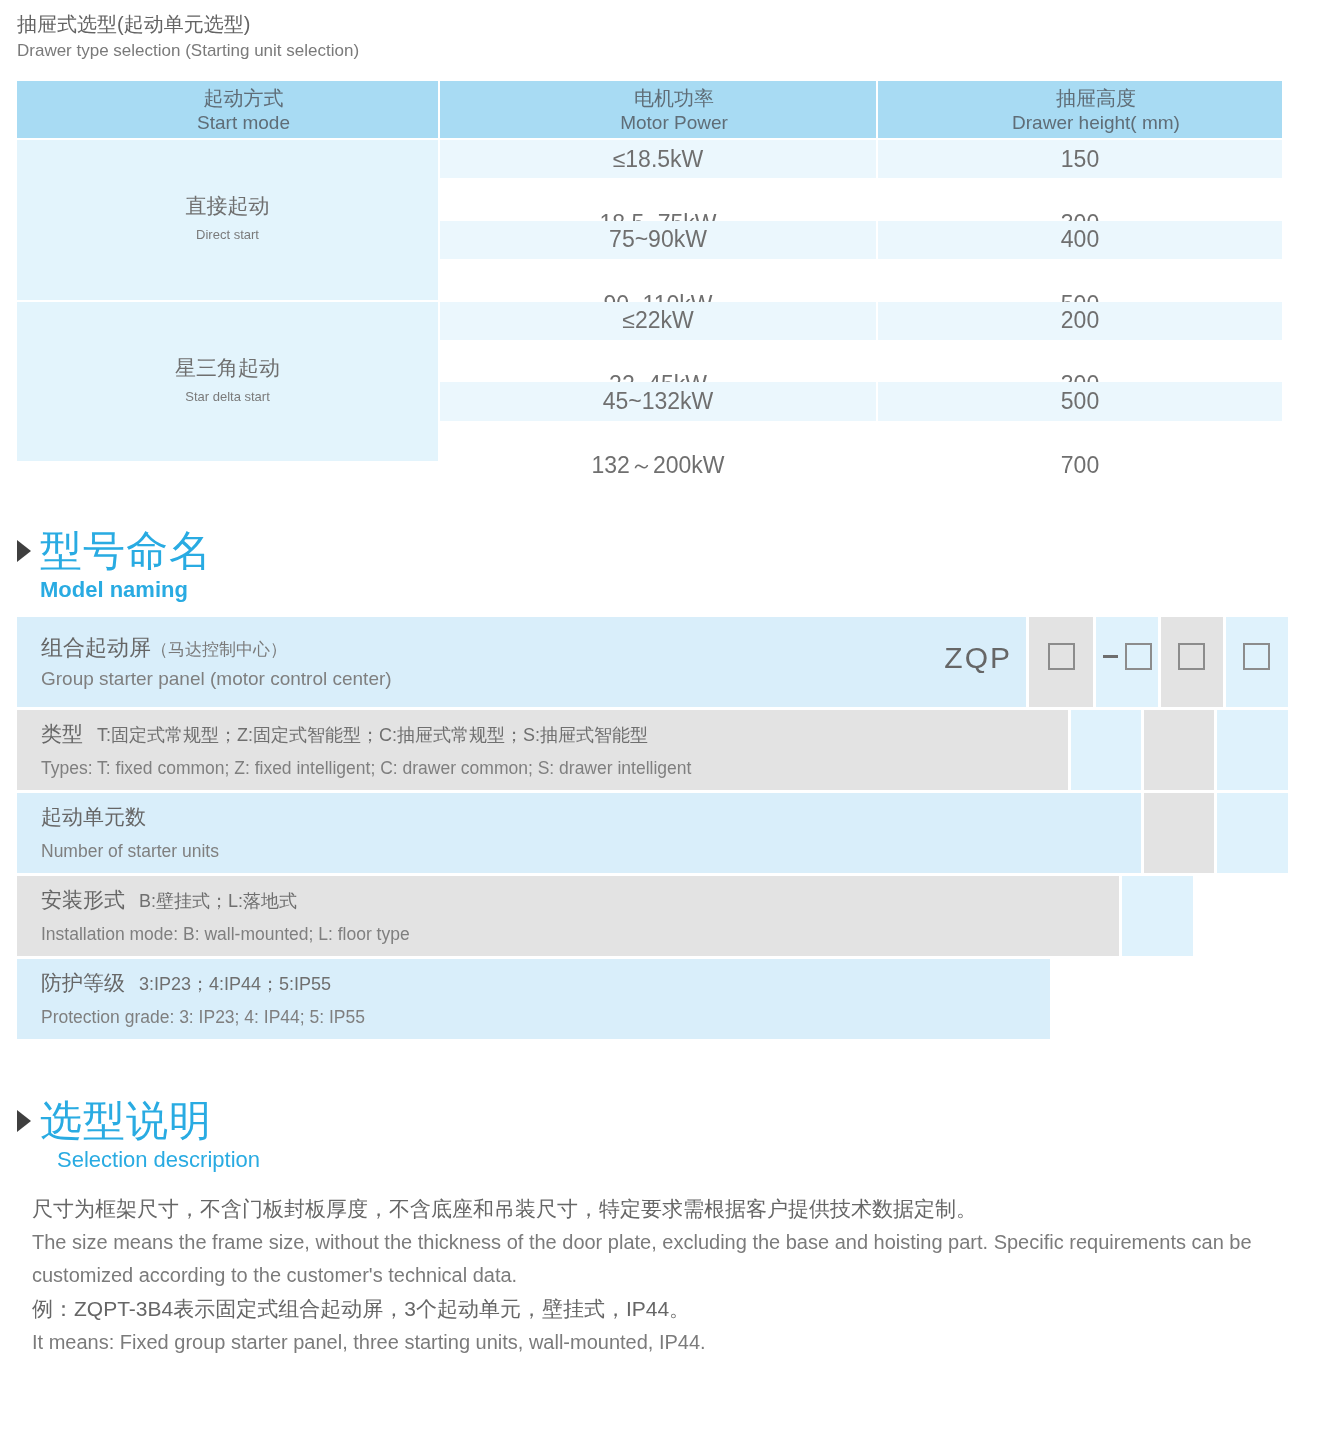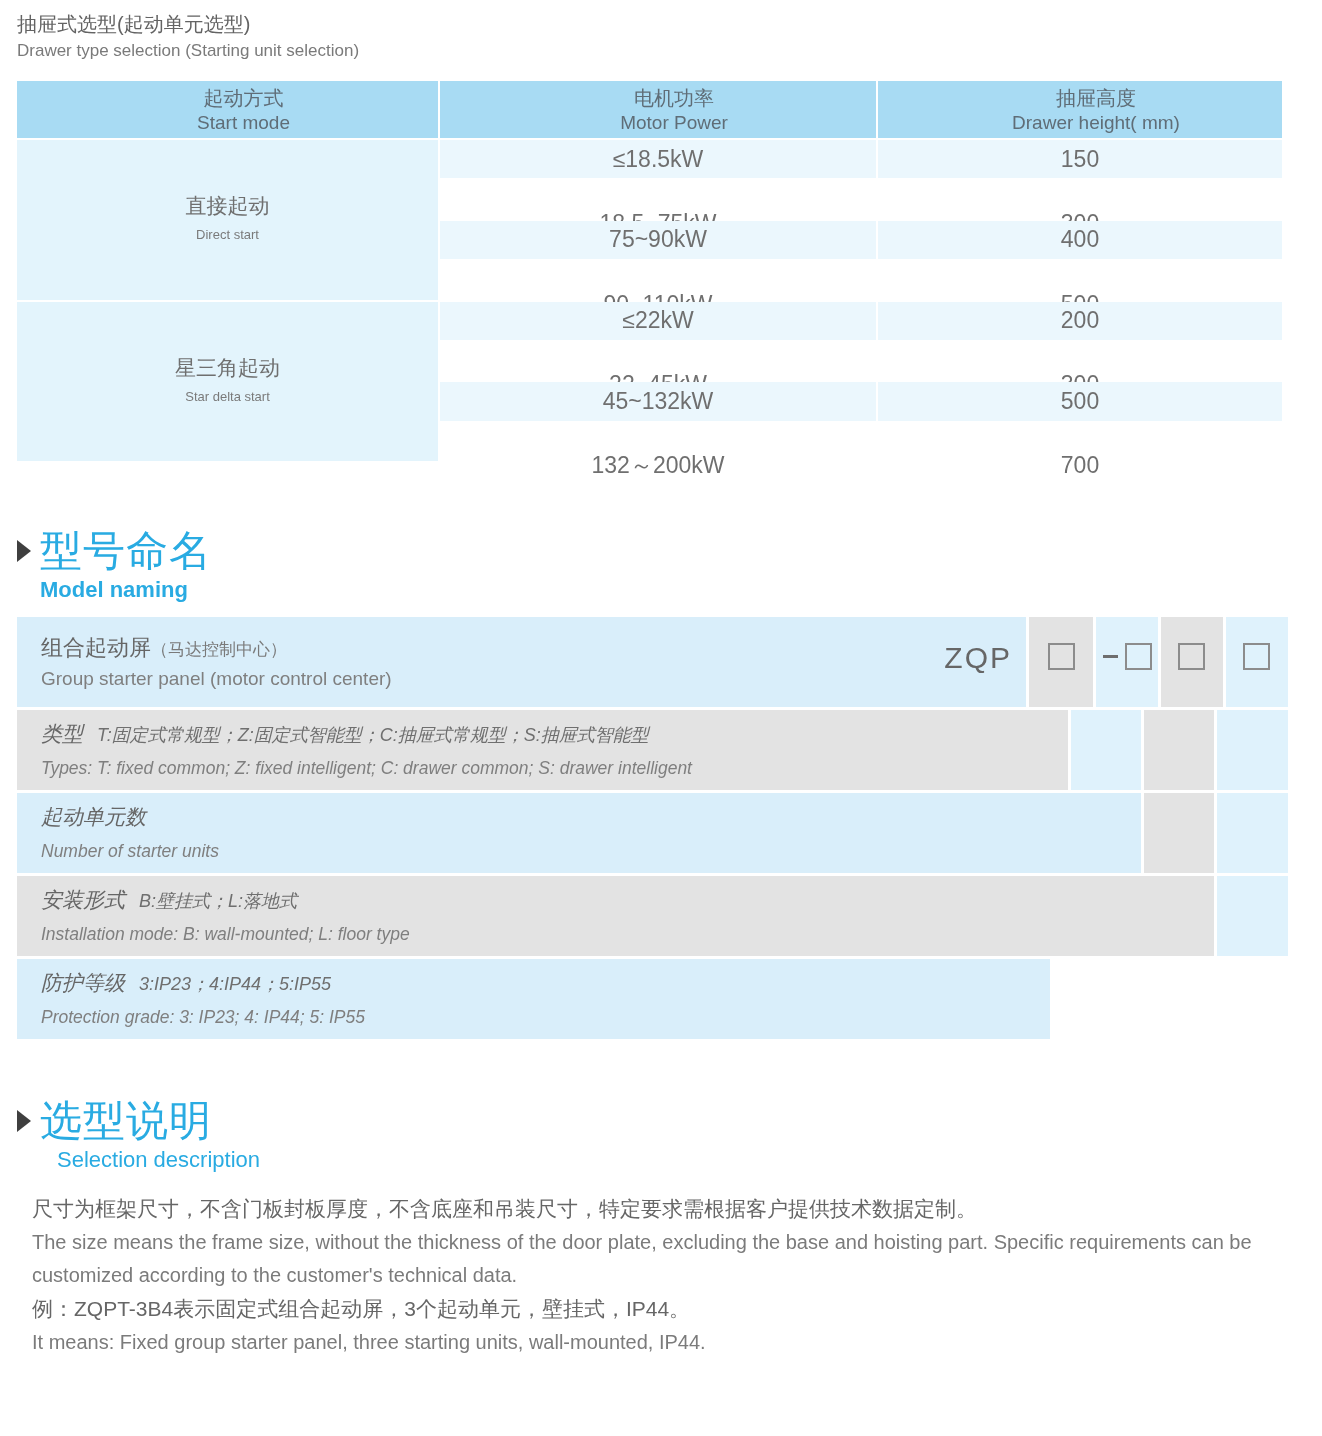--- a/index.html
+++ b/index.html
@@ -36,29 +36,29 @@
   .sec-en { font-size:22px; color:#29abe2; line-height:30px; }
   #heading-model { top:527px; }
   #heading-model .sec-en { margin-left:23px;font-weight:bold; }
   #heading-selection { top:1097px; }
   #heading-selection .sec-en { margin-left:40px; }
 
   
   .diagram { position:absolute; left:17px; top:617px; width:1271px; }
   .d-row { display:flex; gap:3px; margin-bottom:3px; }
   .d-row.h90 { height:90px; }
-  .d-row.h80 { height:80px;font-style:italic; }
+  .d-row.h80 { height:80px; }
   .band { position:relative; display:flex; flex-direction:column; justify-content:center; padding-left:24px; }
   .band.blue { background:#d9eefa; }
   .band.gray { background:#e3e3e3; }
   .strip { display:flex; justify-content:center; align-items:flex-start; padding-top:26px; }
   .strip.blue { background:#dff2fc; }
   .strip.gray { background:#e3e3e3; }
   .w73{width:73px;} .w70{width:70px;} .w71{width:71px;}
-  .b975{width:1143px;} .b1051{width:1051px;} .b1124{width:1124px;} .b1197{width:1197px;} .b1271{width:1033px;}
+  .b975{width:1143px;} .b1051{width:1051px;} .b1124{width:1124px;} .b1197{width:1102px;} .b1271{width:1033px;}
   .code-box { width:27px; height:27px; border:2px solid #8c8c8c; background:transparent; }
   .code-dash { width:15px; height:3px; background:#6e6e6e; margin:12px 7px 0 0; }
   .zqp { position:absolute; right:14px; top:26px; font-size:30px; line-height:30px; color:#666; letter-spacing:2px; }
   .band .zh-line { font-size:22px; color:#666; line-height:30px; }
   .band .zh-line .paren { font-size:17px; color:#7a7a7a; }
   .band .en-line { font-size:19px; color:#7f7f7f; line-height:27px; }
   .band .label-zh { font-size:21px; color:#666; }
   .band .detail-zh { font-size:18px; color:#6f6f6f; margin-left:14px; }
   .band .row-en { font-size:17.5px; color:#7f7f7f; line-height:24px; margin-top:7px; }
   .band .row-zh { line-height:26px; }

